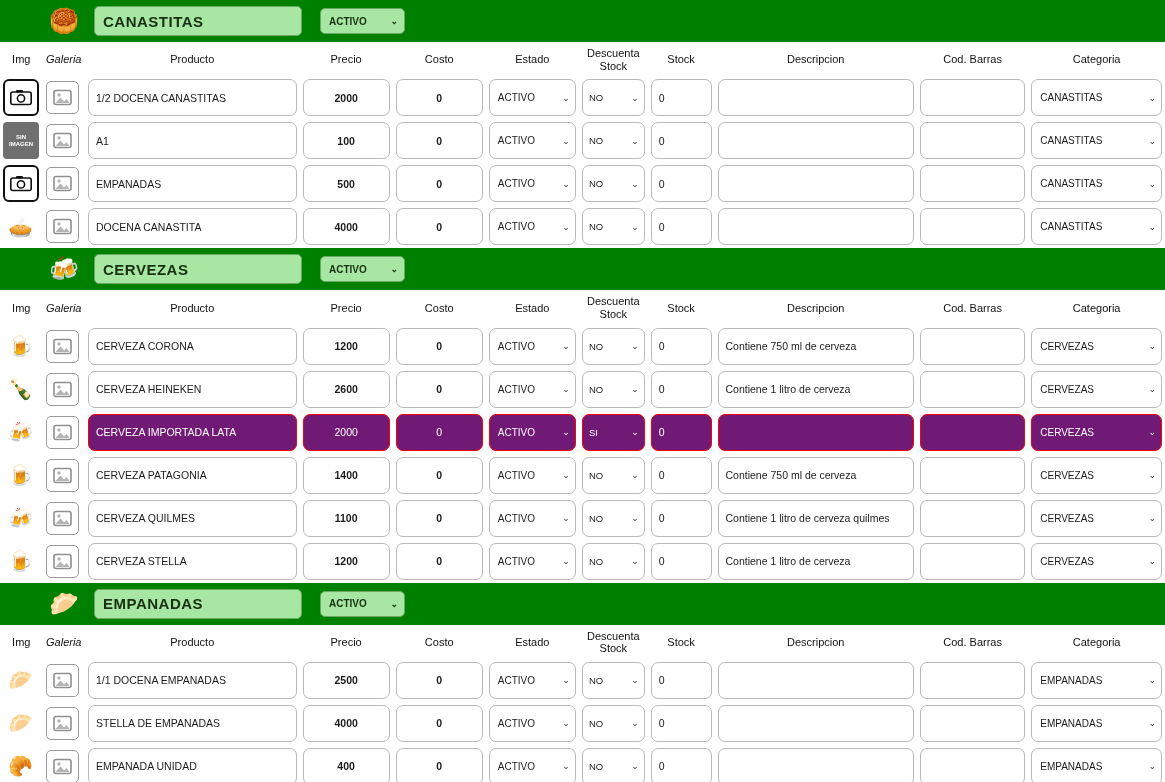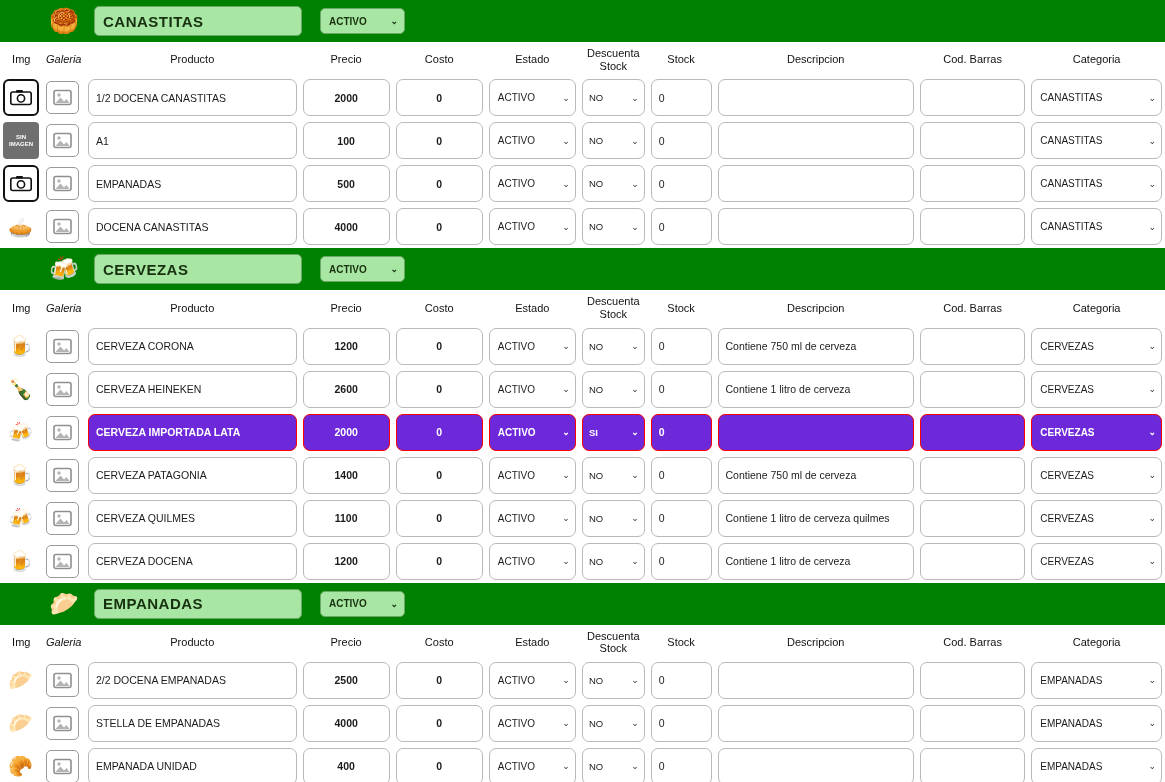--- a/index.html
+++ b/index.html
@@ -133,24 +133,24 @@
   .cell-select .chev {
     position: absolute; right: 5px; top: 50%;
     transform: translateY(-50%);
     font-size: 9px; color: #333;
   }
   .cell-select.tight { padding-left: 6px; font-size: 9.5px; align-items: center; }
 
   
   tr.row.hl .cell-input,
   tr.row.hl .cell-select {
-    background: #6d28d9;
+    background: #701a75;
     border-color: #fe0000;
     color: #ffffff;
-    font-weight: bold;
+    font-weight: normal;
   }
   tr.row.hl .cell-select .chev { color: #ffffff; }
 
   
   .thumb {
     width: 36px; height: 37px;
     border-radius: 4px;
     display: flex; align-items: center; justify-content: center;
     font-size: 20px; line-height: 1;
     overflow: hidden;
@@ -387,21 +387,21 @@
             <td class="c-gal">
               <div class="gal-btn">
                 <svg width="19" height="17" viewBox="0 0 19 17" aria-hidden="true">
                   <rect x="1" y="1.5" width="17" height="14" rx="2" fill="none" stroke="#8f8f8f" stroke-width="1.6"></rect>
                   <circle cx="6" cy="6" r="1.7" fill="#b4b4b4"></circle>
                   <path d="M2.5 14 L7.5 8.5 L11 12.5 L13.5 10 L16.5 14 Z" fill="#b4b4b4"></path>
                 </svg>
               </div>
             </td>
             <td class="c-prod">
-              <div class="cell-input">DOCENA CANASTITAS</div>
+              <div class="cell-input">DOCENA CANASTITA</div>
             </td>
             <td class="c-prec">
               <div class="cell-input center">4000</div>
             </td>
             <td class="c-cost">
               <div class="cell-input center">0</div>
             </td>
             <td class="c-est">
               <div class="cell-select">
                 <span>ACTIVO</span>
@@ -719,21 +719,21 @@
             <td class="c-gal">
               <div class="gal-btn">
                 <svg width="19" height="17" viewBox="0 0 19 17" aria-hidden="true">
                   <rect x="1" y="1.5" width="17" height="14" rx="2" fill="none" stroke="#8f8f8f" stroke-width="1.6"></rect>
                   <circle cx="6" cy="6" r="1.7" fill="#b4b4b4"></circle>
                   <path d="M2.5 14 L7.5 8.5 L11 12.5 L13.5 10 L16.5 14 Z" fill="#b4b4b4"></path>
                 </svg>
               </div>
             </td>
             <td class="c-prod">
-              <div class="cell-input">CERVEZA DOCENA</div>
+              <div class="cell-input">CERVEZA STELLA</div>
             </td>
             <td class="c-prec">
               <div class="cell-input center">1200</div>
             </td>
             <td class="c-cost">
               <div class="cell-input center">0</div>
             </td>
             <td class="c-est">
               <div class="cell-select">
                 <span>ACTIVO</span>
@@ -801,21 +801,21 @@
             <td class="c-gal">
               <div class="gal-btn">
                 <svg width="19" height="17" viewBox="0 0 19 17" aria-hidden="true">
                   <rect x="1" y="1.5" width="17" height="14" rx="2" fill="none" stroke="#8f8f8f" stroke-width="1.6"></rect>
                   <circle cx="6" cy="6" r="1.7" fill="#b4b4b4"></circle>
                   <path d="M2.5 14 L7.5 8.5 L11 12.5 L13.5 10 L16.5 14 Z" fill="#b4b4b4"></path>
                 </svg>
               </div>
             </td>
             <td class="c-prod">
-              <div class="cell-input">2/2 DOCENA EMPANADAS</div>
+              <div class="cell-input">1/1 DOCENA EMPANADAS</div>
             </td>
             <td class="c-prec">
               <div class="cell-input center">2500</div>
             </td>
             <td class="c-cost">
               <div class="cell-input center">0</div>
             </td>
             <td class="c-est">
               <div class="cell-select">
                 <span>ACTIVO</span>

